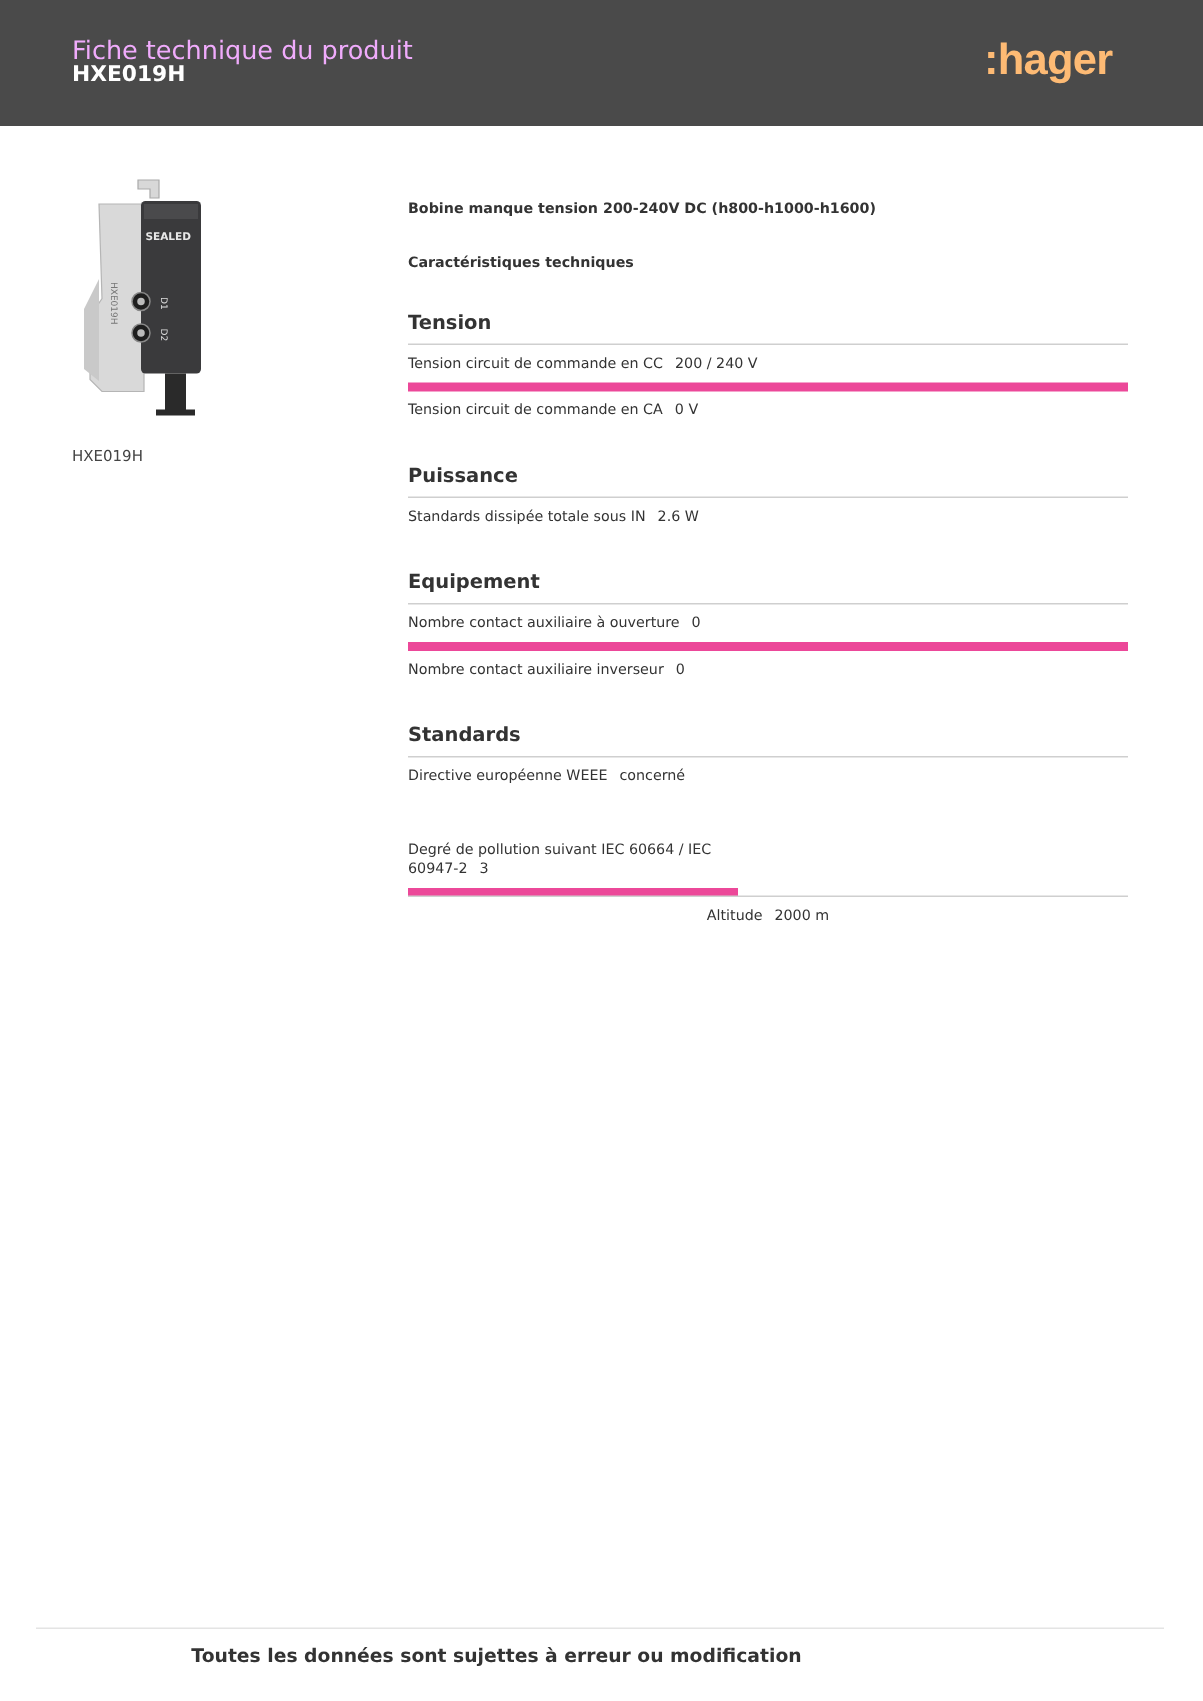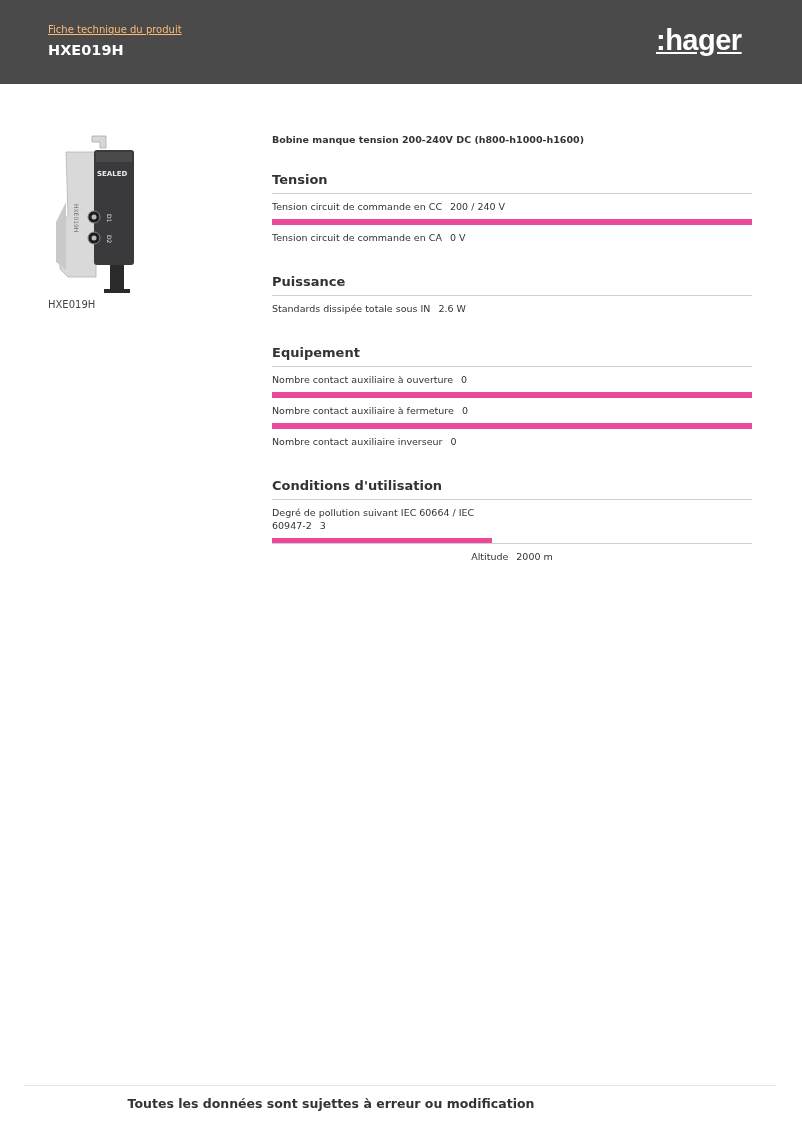--- a/index.html
+++ b/index.html
@@ -1,21 +1,21 @@
 <!DOCTYPE html>
 <html><head>
   <meta charset="utf-8">
   <style>
     html, body { margin:0; padding:0; }
     body { width:802px; height:1134px; background:#ffffff; position:relative; overflow:hidden; font-family:"DejaVu Sans", sans-serif; color:#333; }
     .header { position:absolute; left:0; top:0; width:802px; height:84px; background:#4a4a4a; }
-    .hdr-sub { position:absolute; left:48px; top:24px; font-size:10px; color:#fdba74;text-decoration:underline; }
+    .hdr-sub { position:absolute; left:48px; top:24px; font-size:17px; color:#f0abfc; }
     .hdr-title { position:absolute; left:48px; top:42px; font-size:14.5px; font-weight:bold; color:#ffffff; }
-    .logo { position:absolute; left:656px; top:24px; font-family:"Liberation Sans", sans-serif; font-weight:bold; font-size:29px; color:#ffffff; letter-spacing:-0.5px;text-decoration:underline; }
-    .photo { position:absolute; left:44px; top:134px; width:100px; height:162px; }
+    .logo { position:absolute; left:656px; top:24px; font-family:"Liberation Sans", sans-serif; font-weight:bold; font-size:29px; color:#fdba74; letter-spacing:-0.5px; }
+    .photo { position:absolute; left:44px; top:118px; width:100px; height:162px; }
     .photo-caption { position:absolute; left:48px; top:299px; font-size:10px; color:#444; }
     .content { position:absolute; left:272px; top:128px; width:480px; }
     .product-title { font-size:9.5px; font-weight:bold; color:#333; margin-top:6px; height:14px; }
     .sec-title { font-size:9.5px; font-weight:bold; color:#333; }
     .main-heading { margin-top:22px; height:14px; }
     .group { margin-top:24px; }
     .group-title { font-size:13px; font-weight:bold; color:#333; padding-bottom:6px; border-bottom:1px solid #cfcfcf; }
     .row { font-size:9.5px; color:#333; padding:6px 0 6px 0; border-bottom:6px solid #ec4899; line-height:13px; }
     .row:last-child { border-bottom:none; }
     .row .val { margin-left:8px; }
@@ -52,43 +52,44 @@
     <text x="63" y="101" font-size="6" fill="#ddd" transform="rotate(90 63 101)">D2</text>
 
     <rect x="66" y="131" width="14" height="26" fill="#2a2a2a"></rect>
     <rect x="60" y="155" width="26" height="4" fill="#2a2a2a"></rect>
   </svg>
 </div>
 <div class="photo-caption">HXE019H</div>
 
 <div class="content">
   <div class="product-title">Bobine manque tension 200-240V DC (h800-h1000-h1600)</div>
+  <div class="sec-title main-heading">Caractéristiques techniques</div>
 
   <div class="group">
     <div class="group-title">Tension</div>
     <div class="row"><span>Tension circuit de commande en CC</span><span class="val">200 / 240 V</span></div>
     <div class="row"><span>Tension circuit de commande en CA</span><span class="val">0 V</span></div>
   </div>
 
   <div class="group">
     <div class="group-title">Puissance</div>
     <div class="row"><span>Standards dissipée totale sous IN</span><span class="val">2.6 W</span></div>
   </div>
 
   <div class="group">
     <div class="group-title">Equipement</div>
     <div class="row"><span>Nombre contact auxiliaire à ouverture</span><span class="val">0</span></div>
-    <div class="row"><span>Nombre contact auxiliaire à fermeture</span><span class="val">0</span></div>
     <div class="row"><span>Nombre contact auxiliaire inverseur</span><span class="val">0</span></div>
   </div>
 
   <div class="group">
+    <div class="group-title">Standards</div>
+    <div class="row"><span>Directive européenne WEEE</span><span class="val">concerné</span></div>
   </div>
 
   <div class="group">
-    <div class="group-title">Conditions d'utilisation</div>
     <div class="row" style="width:220px;"><span>Degré de pollution suivant IEC 60664 / IEC 60947-2</span><span class="val">3</span></div>
     <div class="row" style="border-top:1px solid #cfcfcf; margin-top:-1px;text-align:center;"><span>Altitude</span><span class="val">2000 m</span></div>
   </div>
 </div>
 
 <div class="footer-line"></div>
 <div class="footer-text">Toutes les données sont sujettes à erreur ou modification</div>
 
 </body></html>

